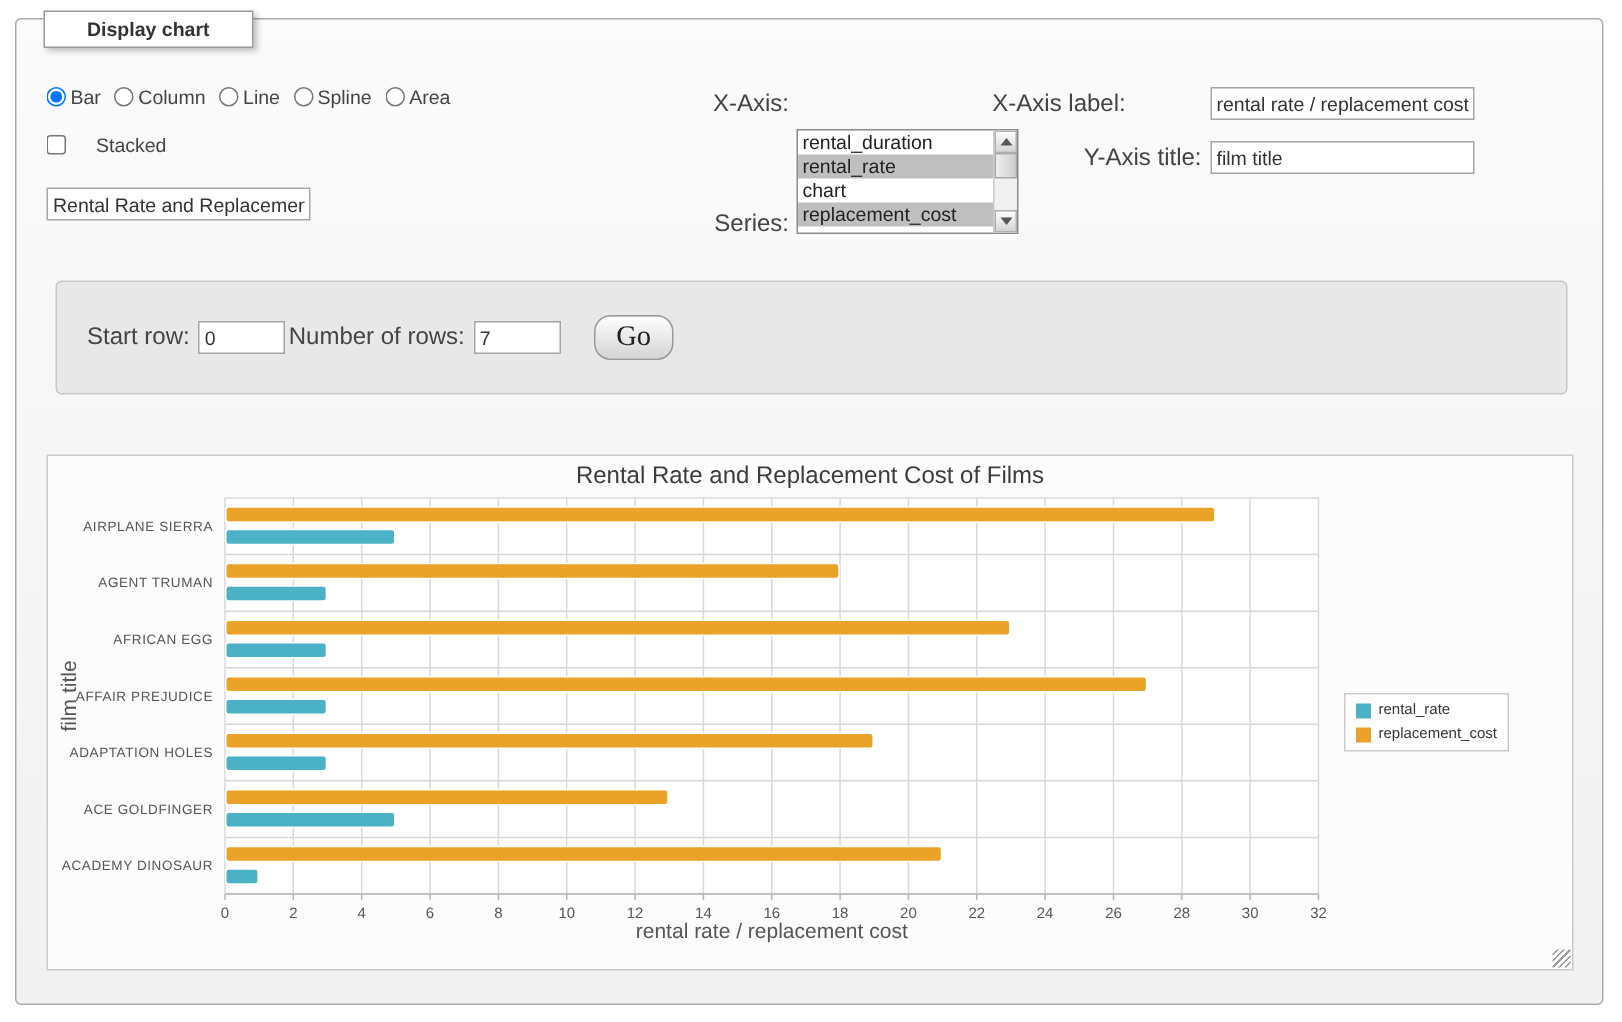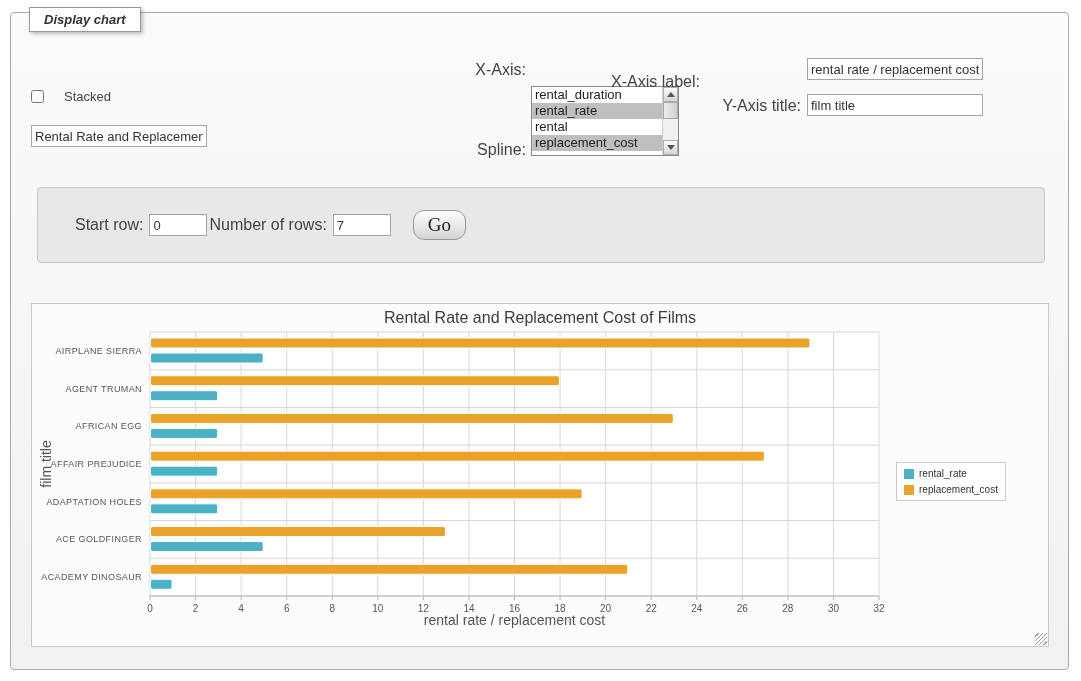--- a/index.html
+++ b/index.html
@@ -2,21 +2,21 @@
 <html><head>
 <meta charset="utf-8">
 <style>
   * { box-sizing: border-box; }
   body { margin:0; background:#fff; font-family:"Liberation Sans", sans-serif; font-size:13px; color:#444; }
   .canvas { position:relative; width:1081px; height:681px; background:#fff; overflow:hidden; }
 
   .main-fieldset { position:absolute; left:10px; top:12px; width:1059px; height:658px;
     border:1px solid #aaa; border-radius:4px; background:linear-gradient(#fbfbfb,#f1f1f1); }
   .legend-box { position:absolute; left:18px; top:-6px; background:#fff; border:1px solid #999;
-    padding:4px 14px; font-weight:bold; font-size:13px; color:#333; box-shadow:2px 2px 4px rgba(0,0,0,0.25);font-style:italic; }
+    padding:4px 28px; font-weight:bold; font-size:13px; color:#333; box-shadow:2px 2px 4px rgba(0,0,0,0.25); }
 
   .chart-type-group { position:absolute; left:20px; top:44px; display:flex; align-items:center; gap:9px; }
   .radio-item { display:flex; align-items:center; gap:3px; cursor:pointer; }
   input[type=radio], input[type=checkbox] { margin:0; width:13px; height:13px; }
 
   .stacked-row { position:absolute; left:20px; top:76px; display:flex; align-items:center; gap:20px; cursor:pointer; }
 
   input[type=text] { border:1px solid #a5a5a5; background:#fff; font-family:inherit; font-size:13px;
     color:#333; padding:2px 3px; height:22px; }
   .title-input { position:absolute; left:20px; top:112px; width:176px; }
@@ -35,27 +35,27 @@
   .series-option.selected { background:#bfbfbf; }
   .fake-scrollbar { width:16px; background:#f0f0f0; border-left:1px solid #ccc; position:relative; }
   .sb-btn { position:absolute; left:0; right:0; height:15px; background:linear-gradient(#fdfdfd,#d5d5d5);
     border:1px solid #b0b0b0; display:flex; align-items:center; justify-content:center; }
   .sb-up { top:0; } .sb-down { bottom:0; }
   .sb-thumb { position:absolute; left:0; right:0; top:15px; height:17px;
     background:linear-gradient(90deg,#ededed,#cfcfcf); border:1px solid #a8a8a8; }
   .arrow-up   { width:0; height:0; border-left:4px solid transparent; border-right:4px solid transparent; border-bottom:5px solid #555; }
   .arrow-down { width:0; height:0; border-left:4px solid transparent; border-right:4px solid transparent; border-top:5px solid #555; }
 
-  .xlabel-label { position:absolute; left:600px; top:60px; width:190px; text-align:left; }
+  .xlabel-label { position:absolute; left:600px; top:48px; width:190px; text-align:center; }
   .xlabel-input { position:absolute; left:796px; top:45px; width:176px; }
   .ylabel-label { position:absolute; left:600px; top:84px; width:190px; text-align:right; }
   .ylabel-input { position:absolute; left:796px; top:81px; width:176px; }
 
   .rows-panel { position:absolute; left:26px; top:174px; width:1008px; height:76px; background:#e8e8e8;
-    border:1px solid #c6c6c6; border-radius:4px; display:flex; align-items:center; padding-left:37px; }
+    border:1px solid #c6c6c6; border-radius:4px; display:flex; align-items:center; padding-left:20px; }
   .small-input { width:58px; margin-left:6px; }
   .num-rows { margin-left:2px; }
   .go-button { margin-left:22px; padding:3px 14px; font-family:Liberation Serif, serif; font-size:19px; color:#222;
     background:linear-gradient(#fefefe,#d4d4d4); border:1px solid #999; border-radius:11px; cursor:pointer; }
 
   .chart-panel { position:absolute; left:20px; top:290px; width:1018px; height:344px;
     background:#fcfcfc; border:1px solid #c9c9c9; overflow:hidden; }
   .chart-title { position:absolute; top:5px; left:0; width:100%; text-align:center; font-size:16px; color:#3c3c3c; }
   #plot-svg { position:absolute; left:0; top:0; }
   .x-axis-title { position:absolute; left:118px; top:308px; width:729px; text-align:center; font-size:14px; color:#555; }
@@ -70,36 +70,58 @@
   .resize-handle { position:absolute; right:1px; bottom:1px; width:12px; height:12px;
     background:repeating-linear-gradient(-45deg, transparent 0 2px, #999 2px 3px); cursor:nwse-resize; }
 </style>
 </head>
 <body>
 
 <div class="canvas">
   <div class="main-fieldset">
     <div class="legend-box">Display chart</div>
 
+    <div class="chart-type-group">
+        <label class="radio-item">
+          <input type="radio" name="chartType" checked="" style="">
+          <span>Bar</span>
+        </label>
+        <label class="radio-item">
+          <input type="radio" name="chartType" style="">
+          <span>Column</span>
+        </label>
+        <label class="radio-item">
+          <input type="radio" name="chartType" style="">
+          <span>Line</span>
+        </label>
+        <label class="radio-item">
+          <input type="radio" name="chartType" style="">
+          <span>Spline</span>
+        </label>
+        <label class="radio-item">
+          <input type="radio" name="chartType" style="">
+          <span>Area</span>
+        </label>
+      </div>
 
     <label class="stacked-row">
       <input type="checkbox" style="">
       <span>Stacked</span>
     </label>
 
     <input class="title-input" type="text" value="Rental Rate and Replacement Cost of Films" style="">
 
     <div class="label xaxis-label">X-Axis:</div>
 
-    <div class="label series-label">Spline:</div>
+    <div class="label series-label">Series:</div>
     <div class="series-listbox">
       <div class="options">
           <div class="series-option">rental_duration</div>
           <div class="series-option selected">rental_rate</div>
-          <div class="series-option">rental</div>
+          <div class="series-option">chart</div>
           <div class="series-option selected">replacement_cost</div>
         </div>
       <div class="fake-scrollbar">
         <div class="sb-btn sb-up">
           <span class="arrow-up"></span>
         </div>
         <div class="sb-thumb"></div>
         <div class="sb-btn sb-down">
           <span class="arrow-down"></span>
         </div>

